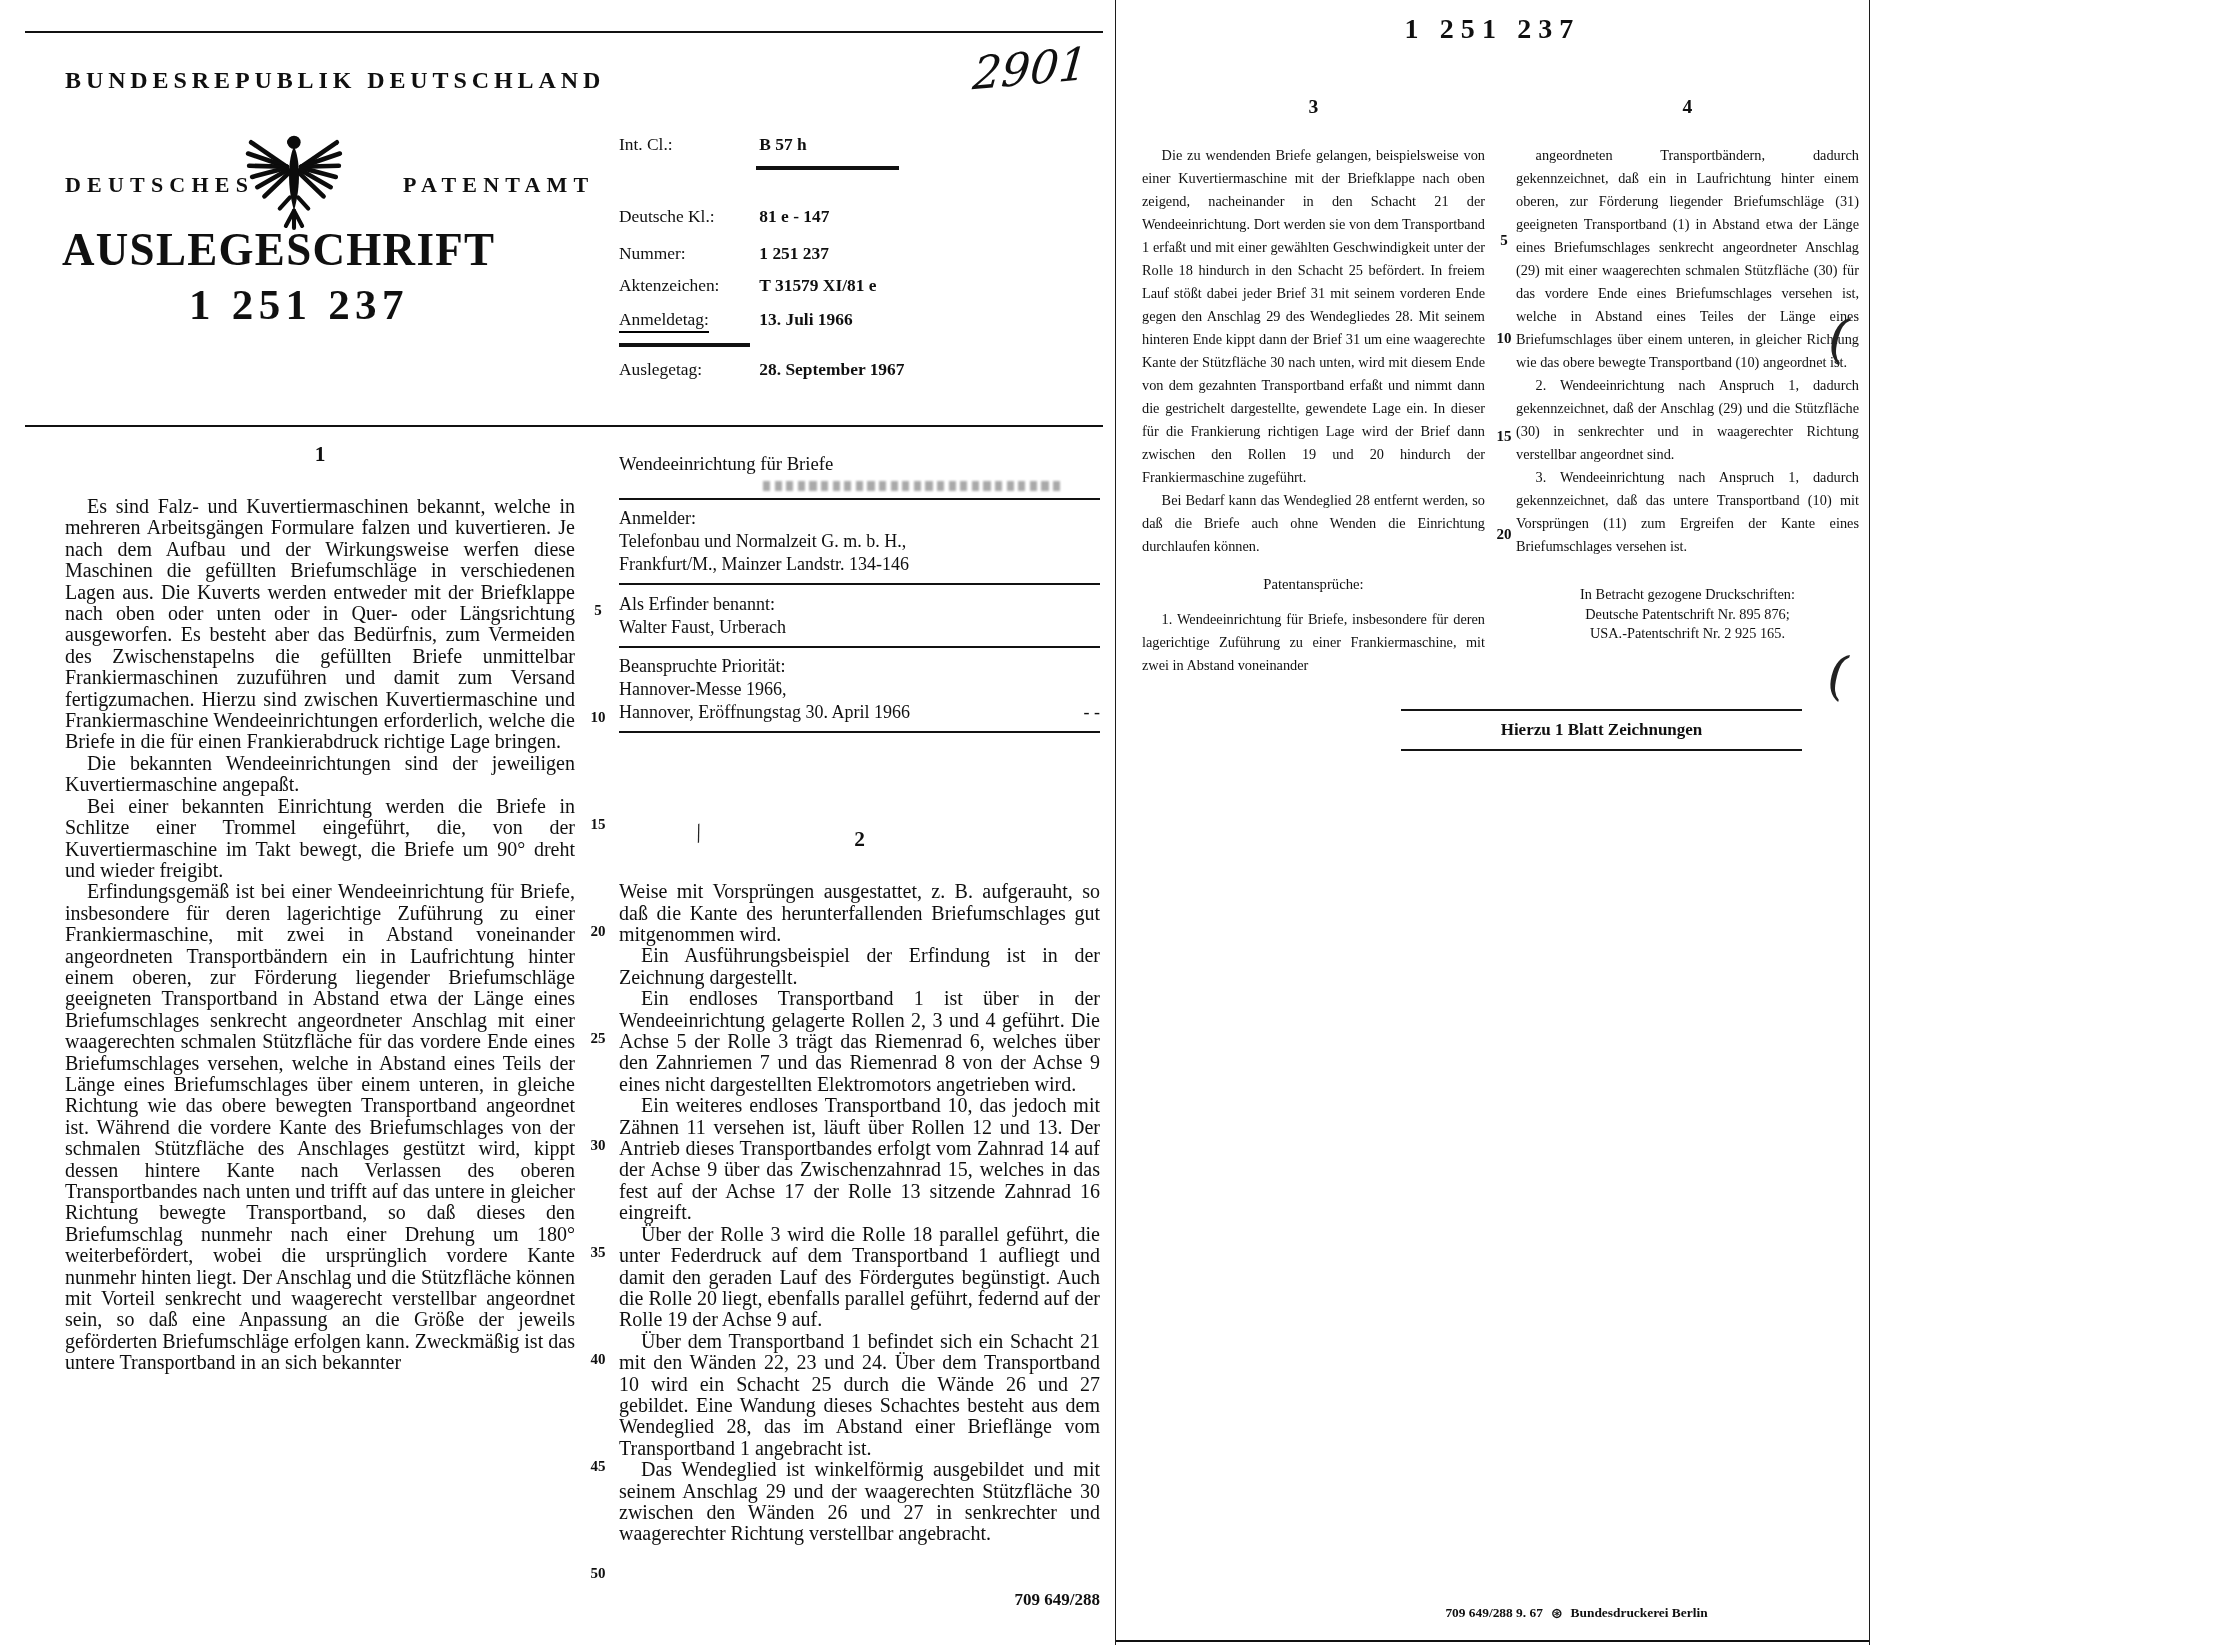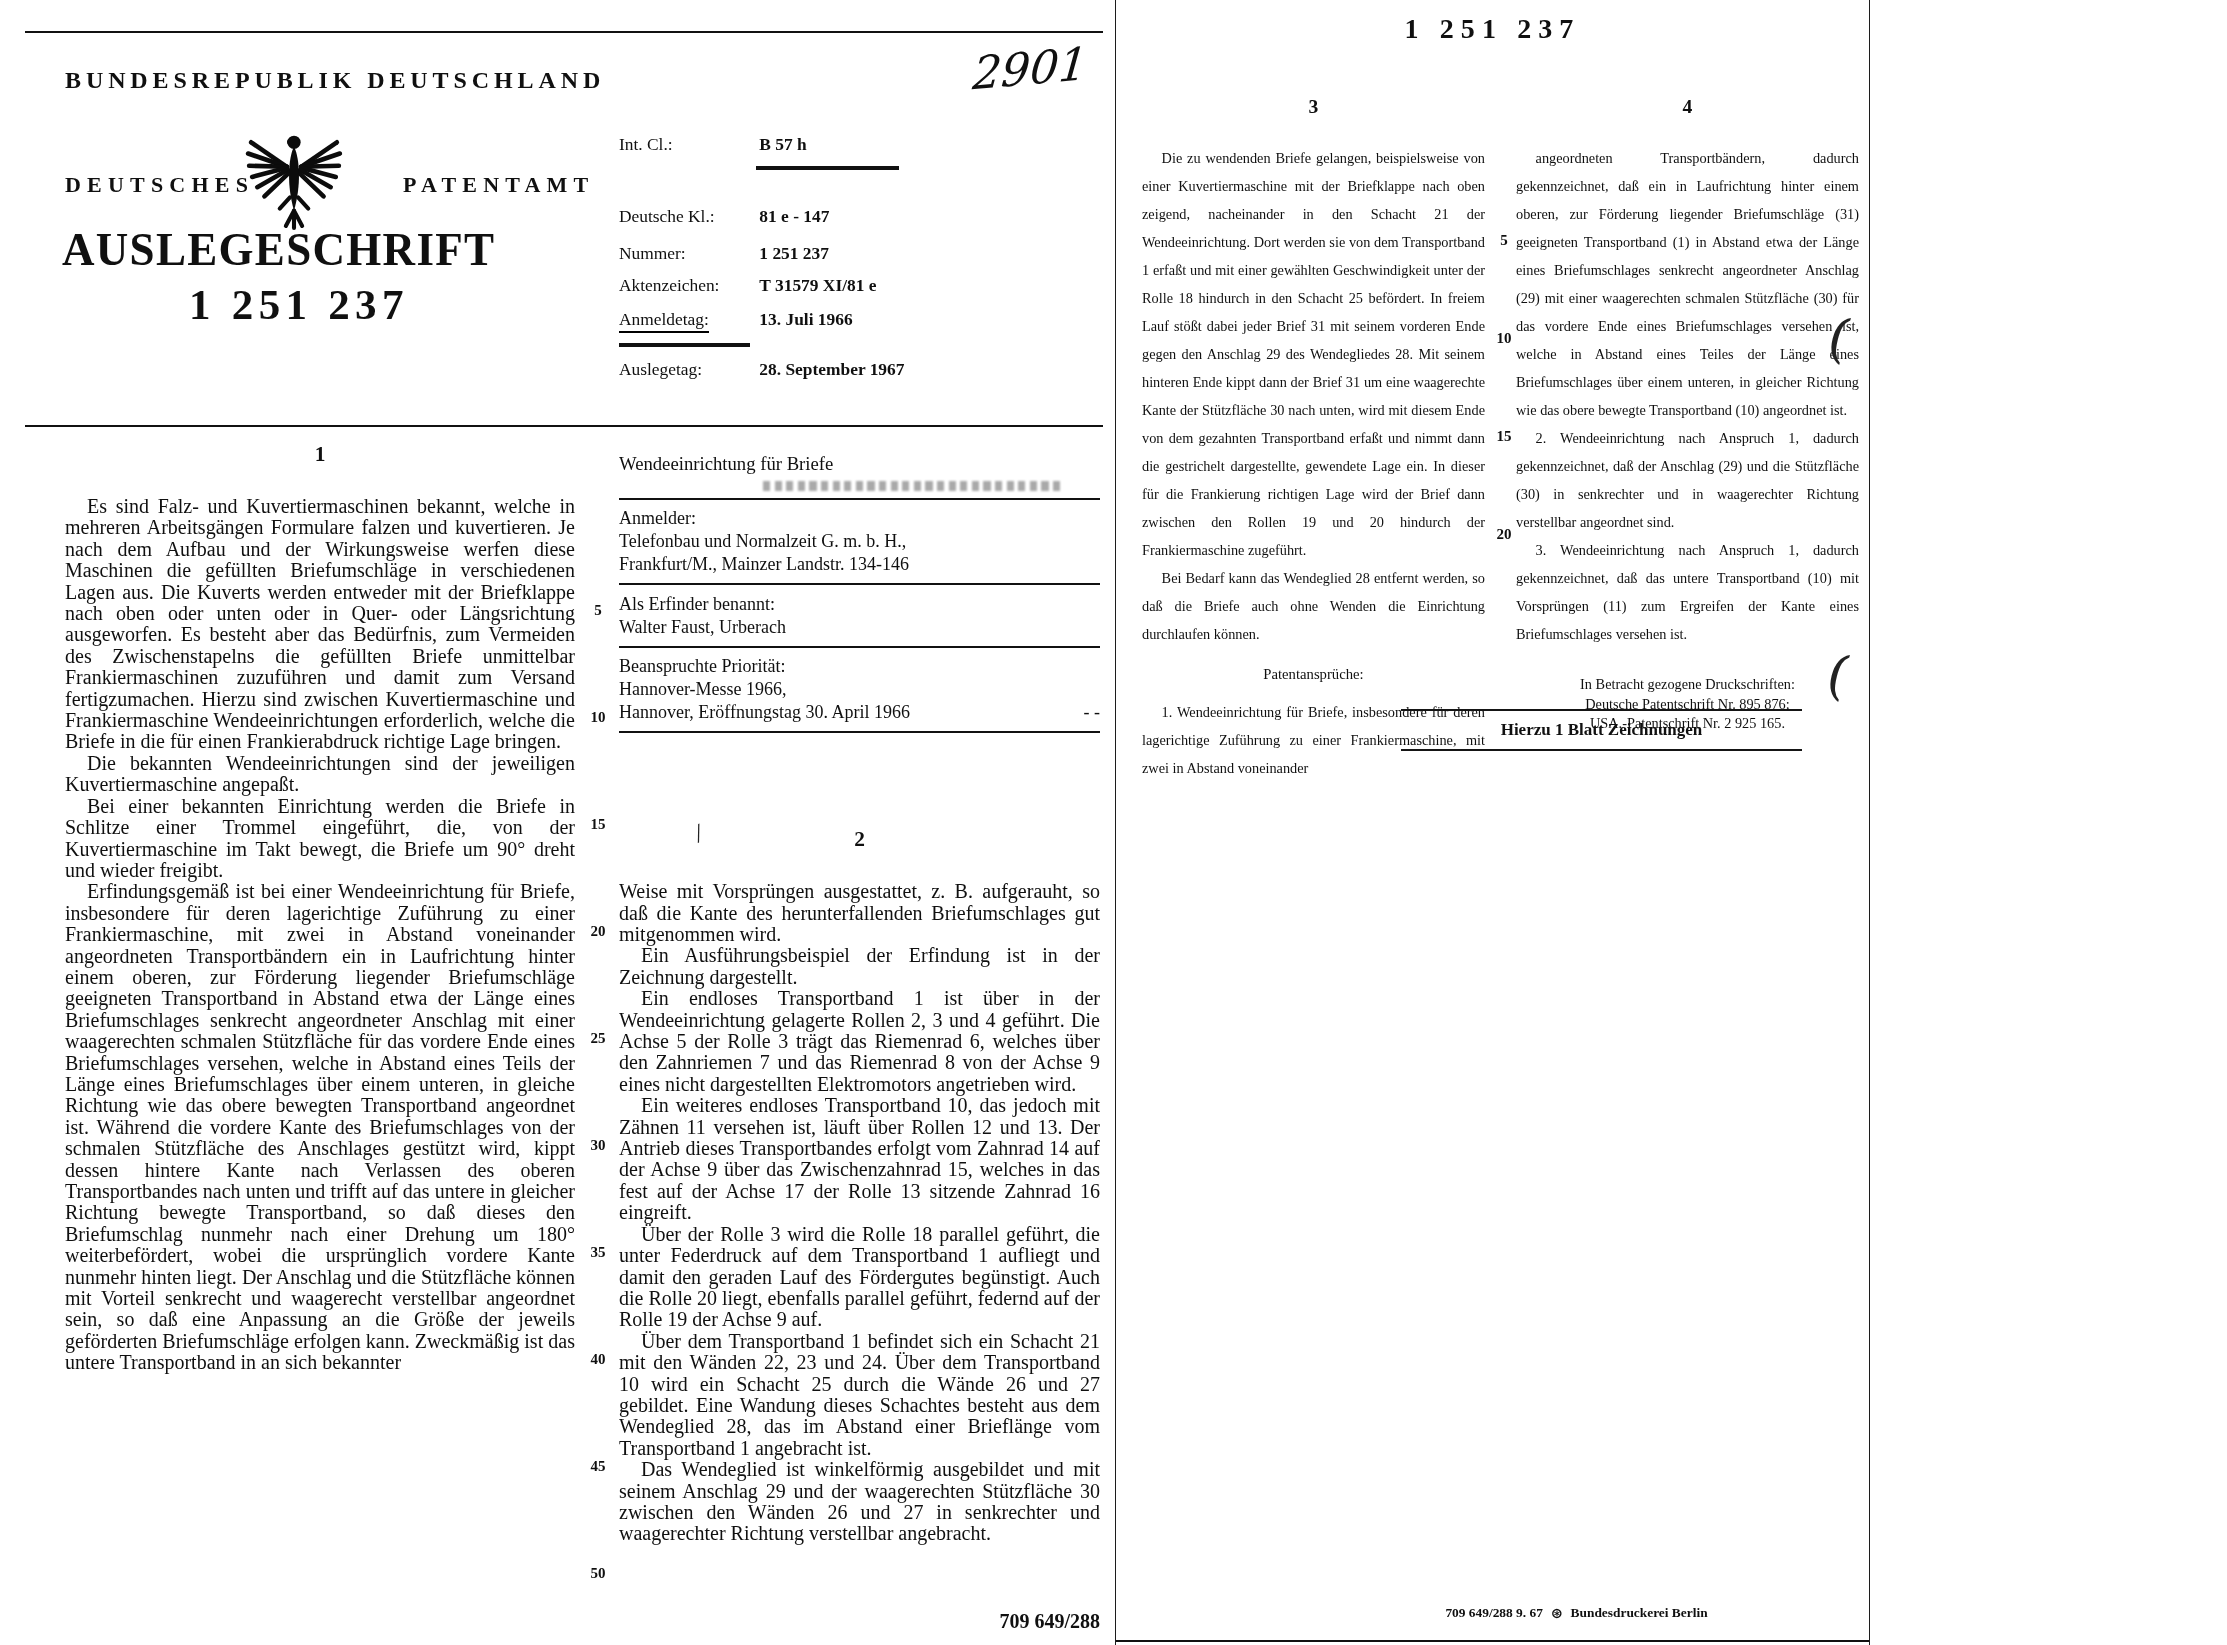--- a/index.html
+++ b/index.html
@@ -26,25 +26,25 @@
   .para{font-size:20px;line-height:21.4px;text-align:justify;text-indent:22px;hyphens:none;}
   .para.ni{text-indent:0;}
   .gutter-num{position:absolute;text-align:center;font-weight:bold;font-size:15px;width:36px;}
   .ib{font-size:18px;line-height:23px;}
   .ib-title{font-size:18.7px;margin:15px 0 6px 0;}
   .ib-rule{height:2.2px;background:#111;margin:7.1px 0;}
   .smudge{height:9.8px;width:62%;margin:1.8px 0 0 30%;opacity:.5;filter:blur(0.9px);
           background:repeating-linear-gradient(90deg,#555 0 7.1px,transparent 7.1px 11.6px);}
   .ib-label{margin-top:4.5px;}
   .prio-last{display:flex;justify-content:space-between;}
-  .foot1{position:absolute;left:619px;top:1590px;width:481px;text-align:right;font-size:20px;font-weight:bold;margin-top:20px;}
+  .foot1{position:absolute;left:619px;top:1590px;width:481px;text-align:right;font-size:17px;font-weight:bold;}
   
   .p2head{position:absolute;left:0;top:12.5px;width:100%;text-align:center;font-size:28px;font-weight:bold;letter-spacing:7.1px;}
   .p2 .sec{font-size:19.6px;margin-bottom:26px;}
-  .p2 .para{font-size:14.3px;line-height:28px;text-indent:19.6px;}
+  .p2 .para{font-size:14.3px;line-height:23px;text-indent:19.6px;}
   .claims-head{text-align:center;font-size:14.7px;margin:18px 0 15px 0;}
   .refs-head{text-align:center;font-size:14.3px;line-height:19.6px;margin-top:27px;}
   .refs-line{text-align:center;font-size:14.3px;line-height:19.6px;}
   .hierzu{position:absolute;left:285px;top:709px;width:401px;text-align:center;font-family:Liberation Serif, serif;}
   .hz-rule{height:1.8px;background:#151515;}
   .hz-text{font-size:17px;font-weight:bold;padding:9px 0;}
   .p2foot{position:absolute;left:209px;top:1605px;width:503px;text-align:center;font-size:13.4px;font-weight:bold;}
   .p2foot .light{font-weight:bold;margin-top:15px;}
   .emblem{font-family:"DejaVu Sans",sans-serif;font-size:14.3px;vertical-align:-0.9px;padding:0 4.5px;}
   .curl{position:absolute;font-size:53px;font-family:"DejaVu Serif",serif;color:#222;transform:rotate(14deg);}

